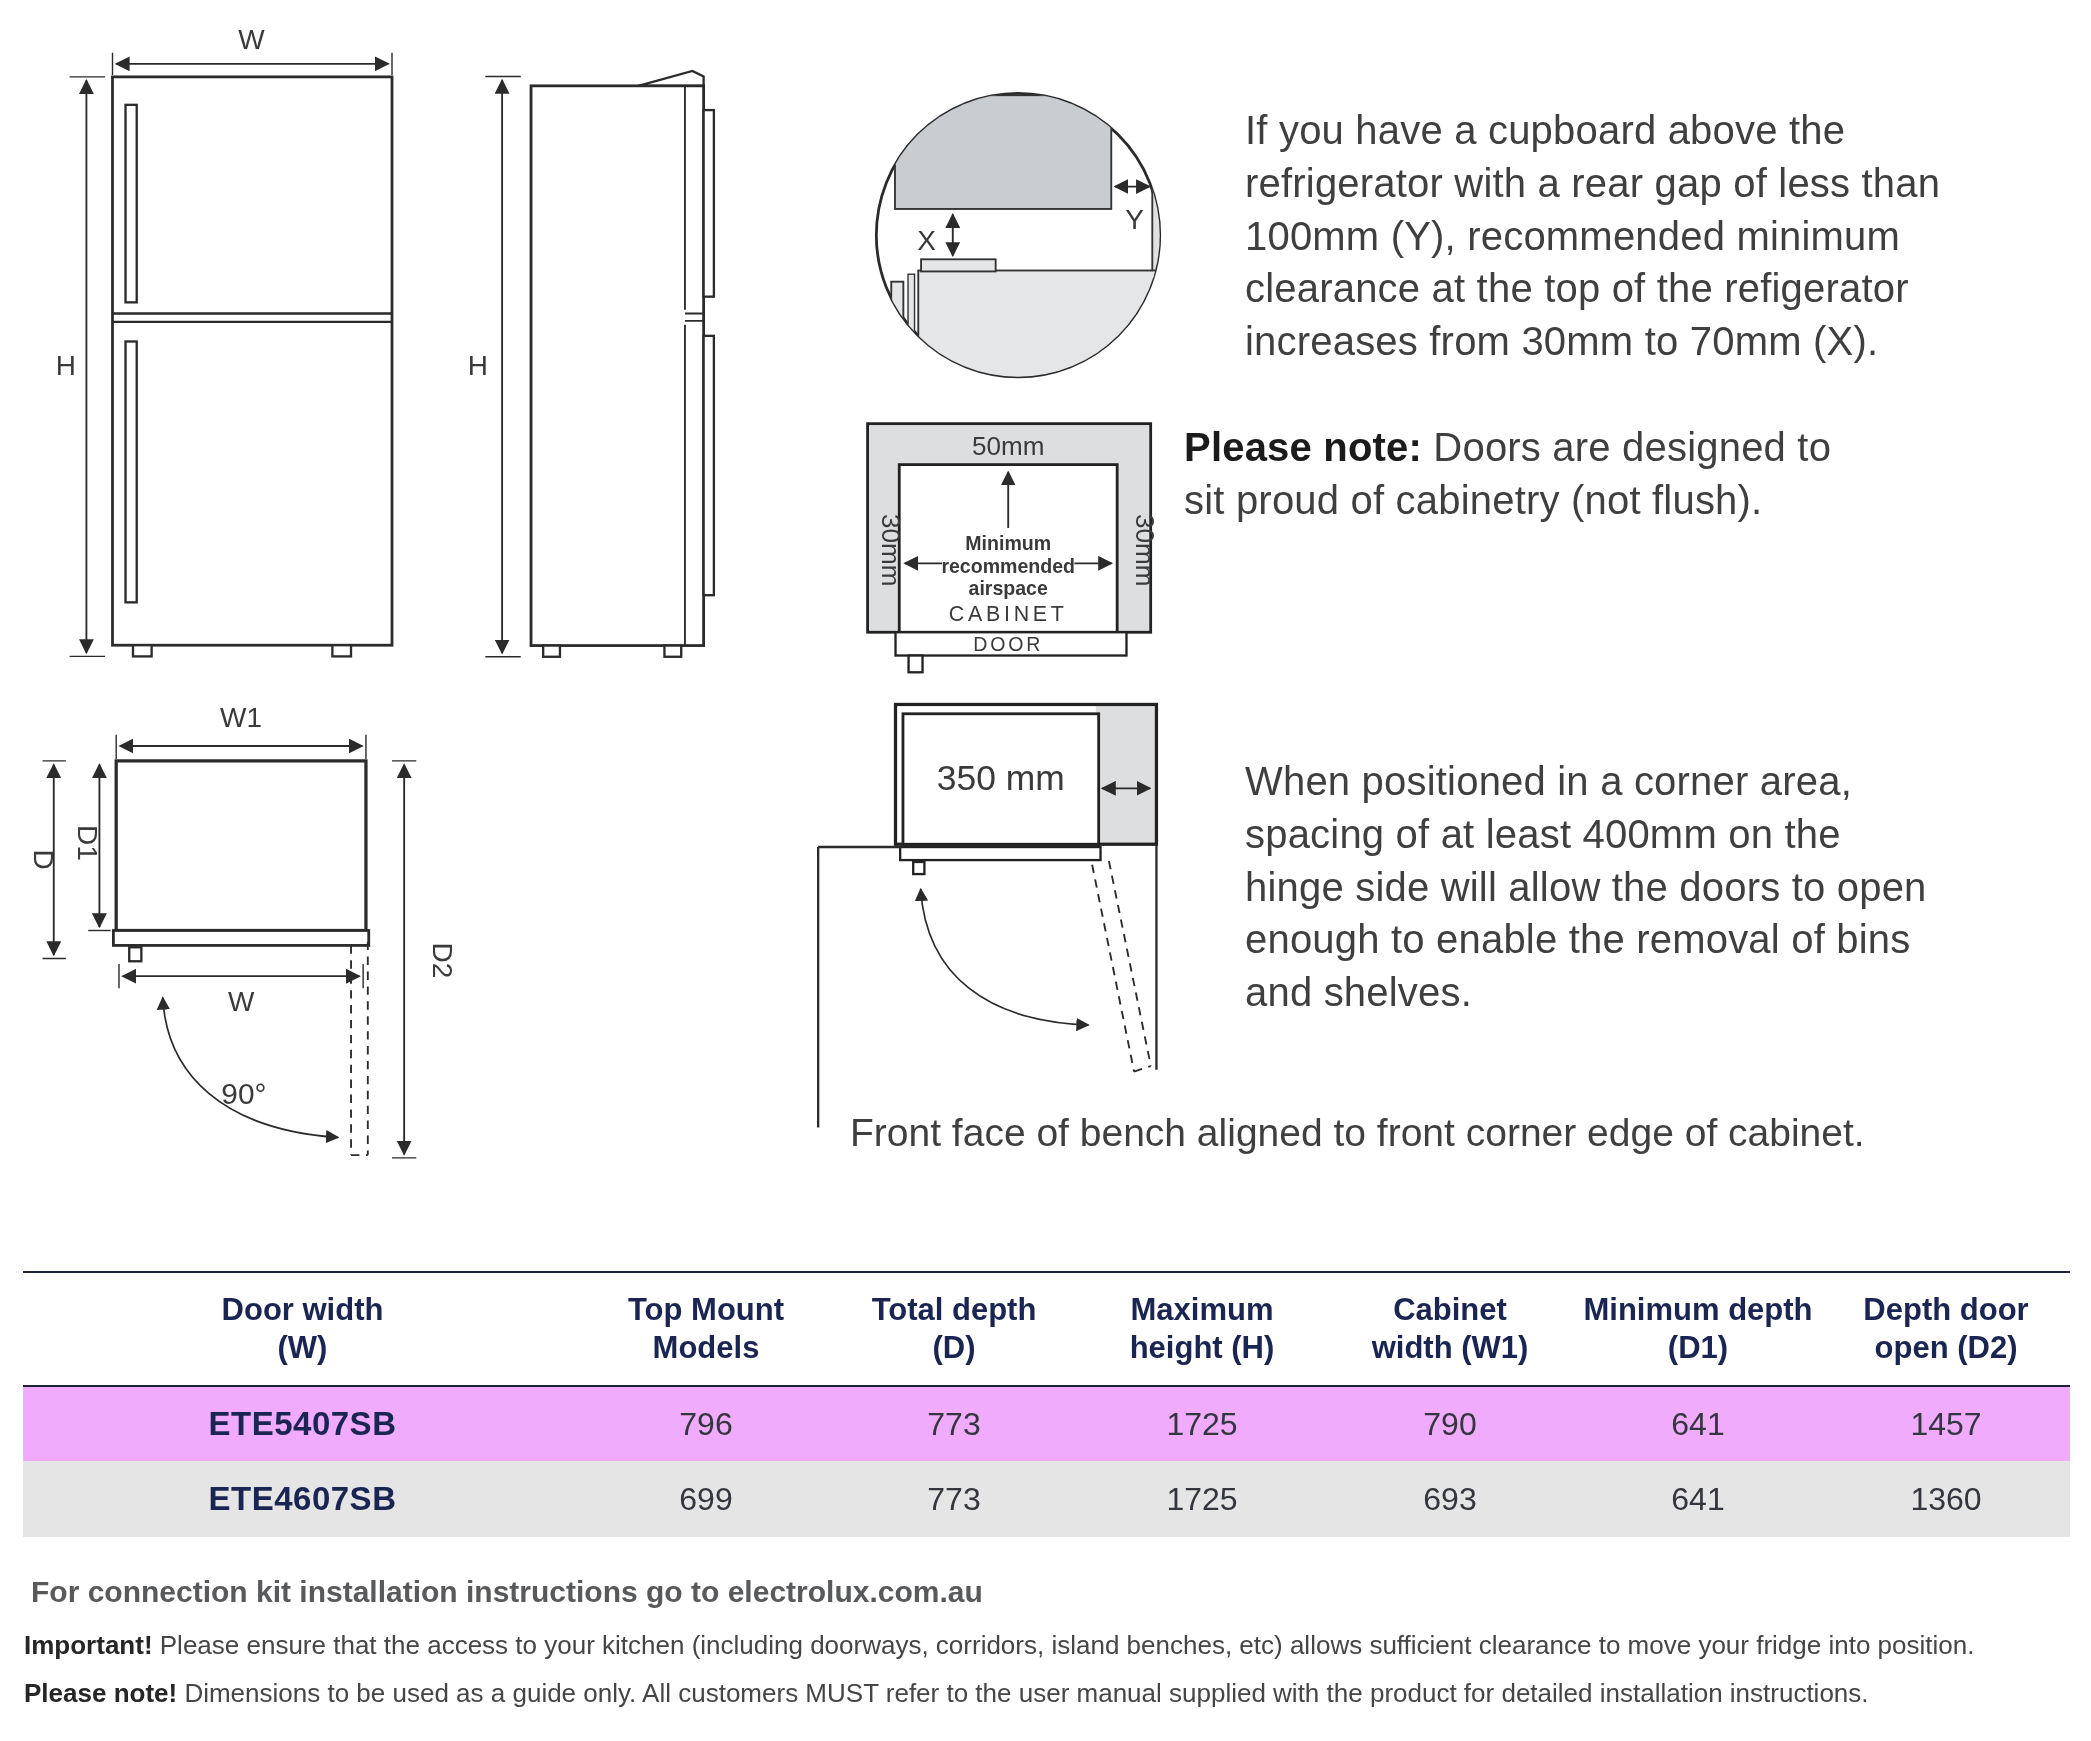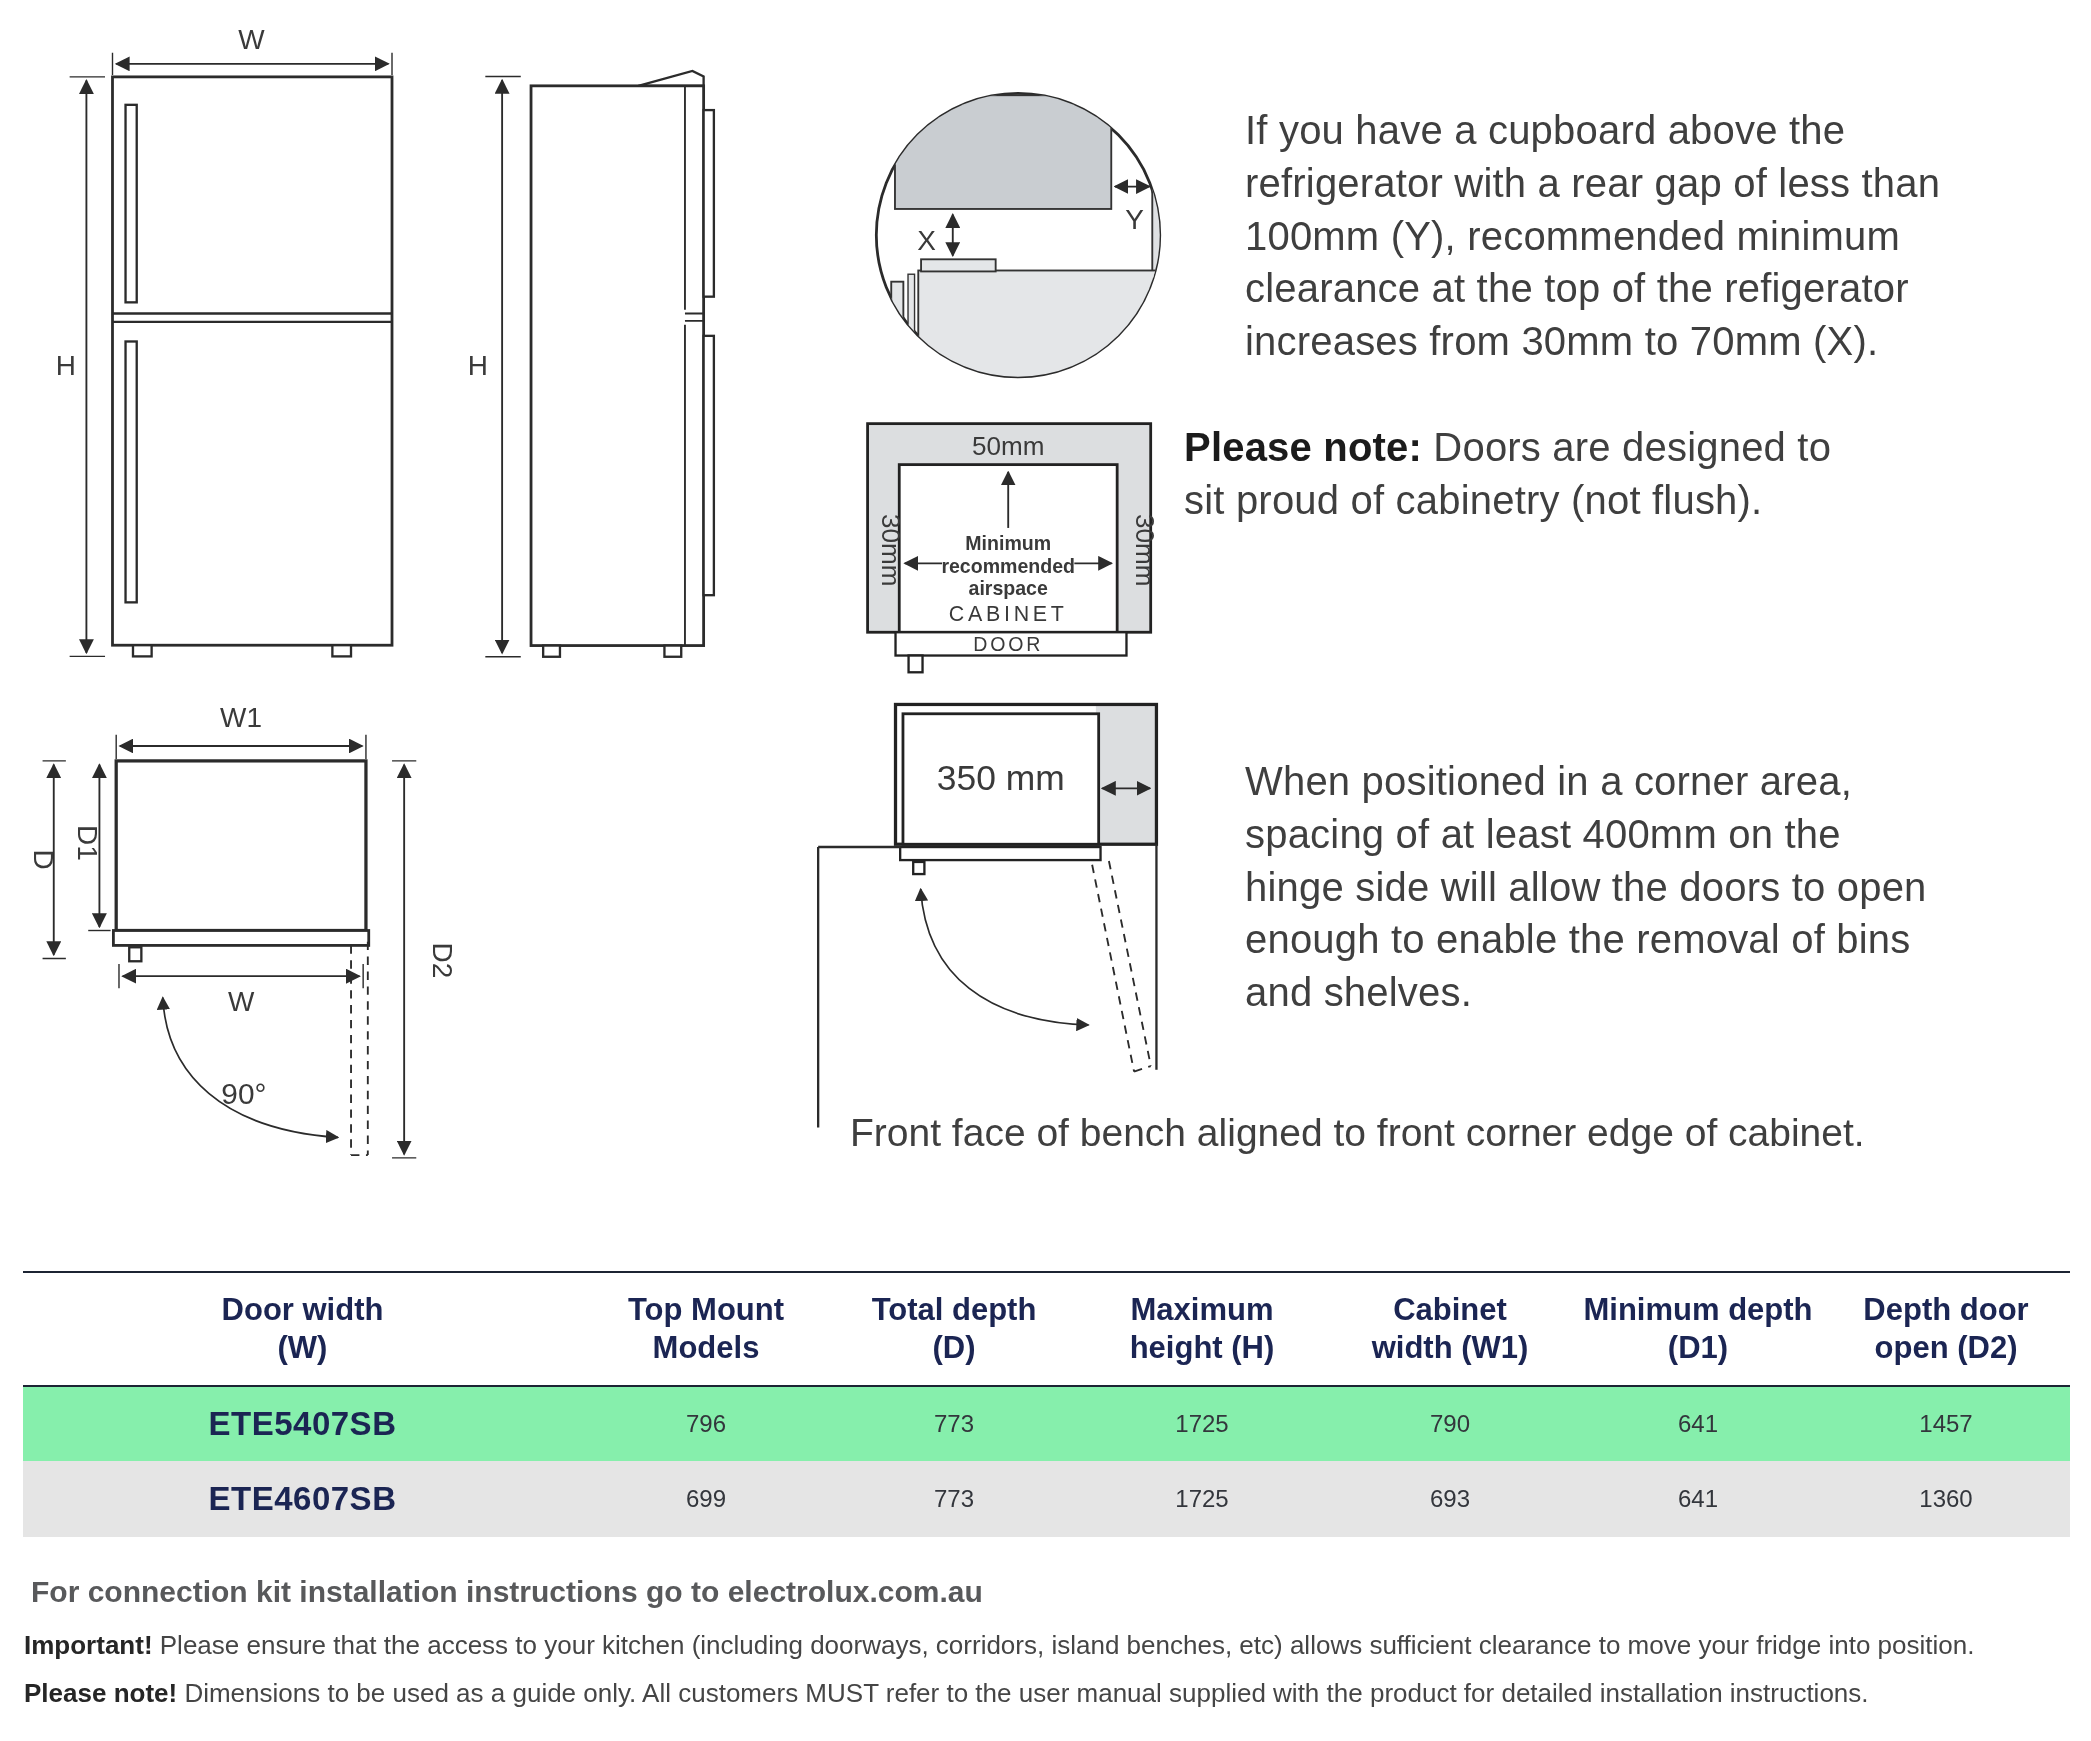--- a/index.html
+++ b/index.html
@@ -10,22 +10,22 @@
   .dimlbl{font-size:30px;}
   .para{position:absolute;white-space:pre-line;font-size:40px;line-height:1.32;
         color:#3f3f3f;letter-spacing:0.2px;}
   .para b{color:#1b1b1b;font-weight:700;}
   .bench{position:absolute;left:850px;top:1111px;font-size:39px;color:#3f3f3f;white-space:nowrap;}
   .dim-table{position:absolute;left:23px;top:1271px;display:grid;
              grid-template-columns:559px repeat(6,248px);border-top:2.8px solid #1c2433;}
   .th{height:112px;display:flex;align-items:center;justify-content:center;text-align:center;
       white-space:pre-line;font-weight:700;font-size:31px;line-height:1.22;color:#1b2553;
       border-bottom:2.8px solid #1c2433;}
-  .td{height:74px;display:flex;align-items:center;justify-content:center;font-size:24px;color:#33363c;}
-  .r1{background:#86efac;}
+  .td{height:74px;display:flex;align-items:center;justify-content:center;font-size:32px;color:#33363c;}
+  .r1{background:#f0abfc;}
   .r2{background:#e5e5e5;height:76px;}
   .model{font-weight:700;color:#1b2553;font-size:33px;letter-spacing:0.5px;}
   .f1{position:absolute;left:31px;top:1575px;font-size:30px;font-weight:700;color:#58595b;white-space:nowrap;}
   .f2{position:absolute;left:24px;top:1630px;font-size:26px;color:#454545;white-space:nowrap;}
   .f3{position:absolute;left:24px;top:1678px;font-size:26px;color:#454545;white-space:nowrap;}
   .f2 b,.f3 b{color:#262626;}
 </style>
 </head>
 <body>
 

